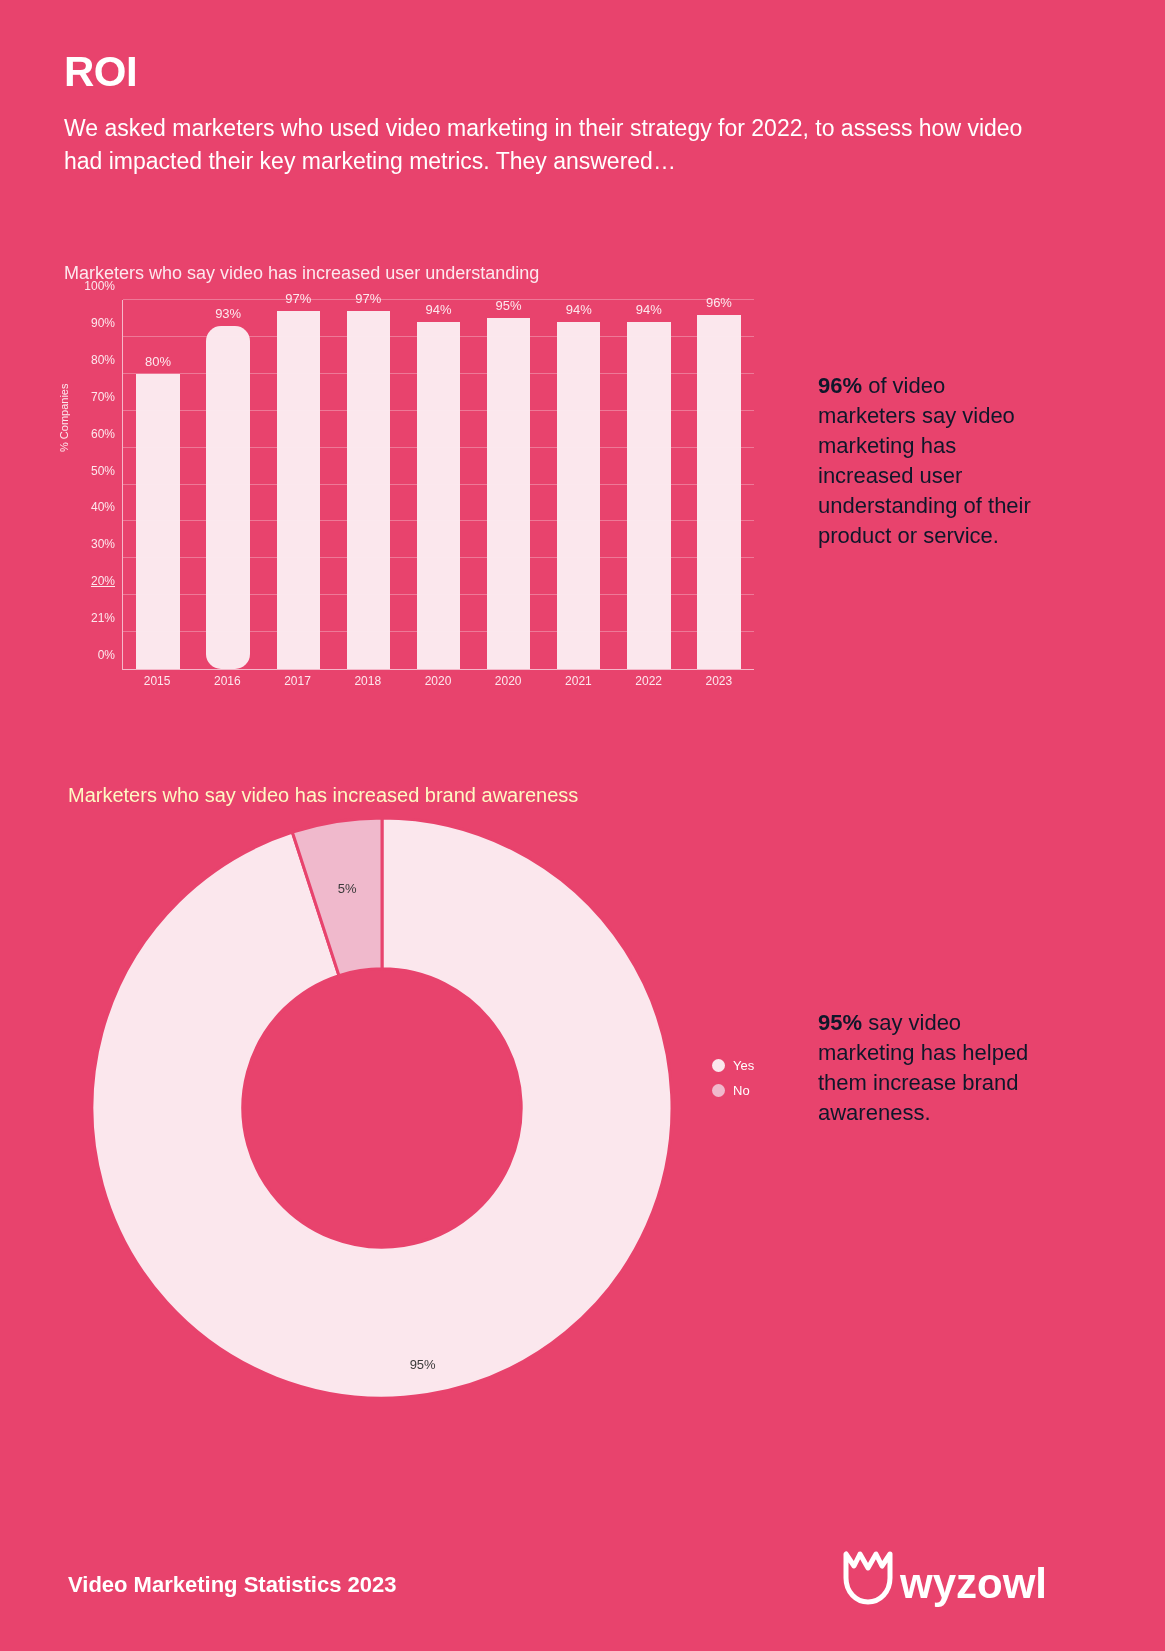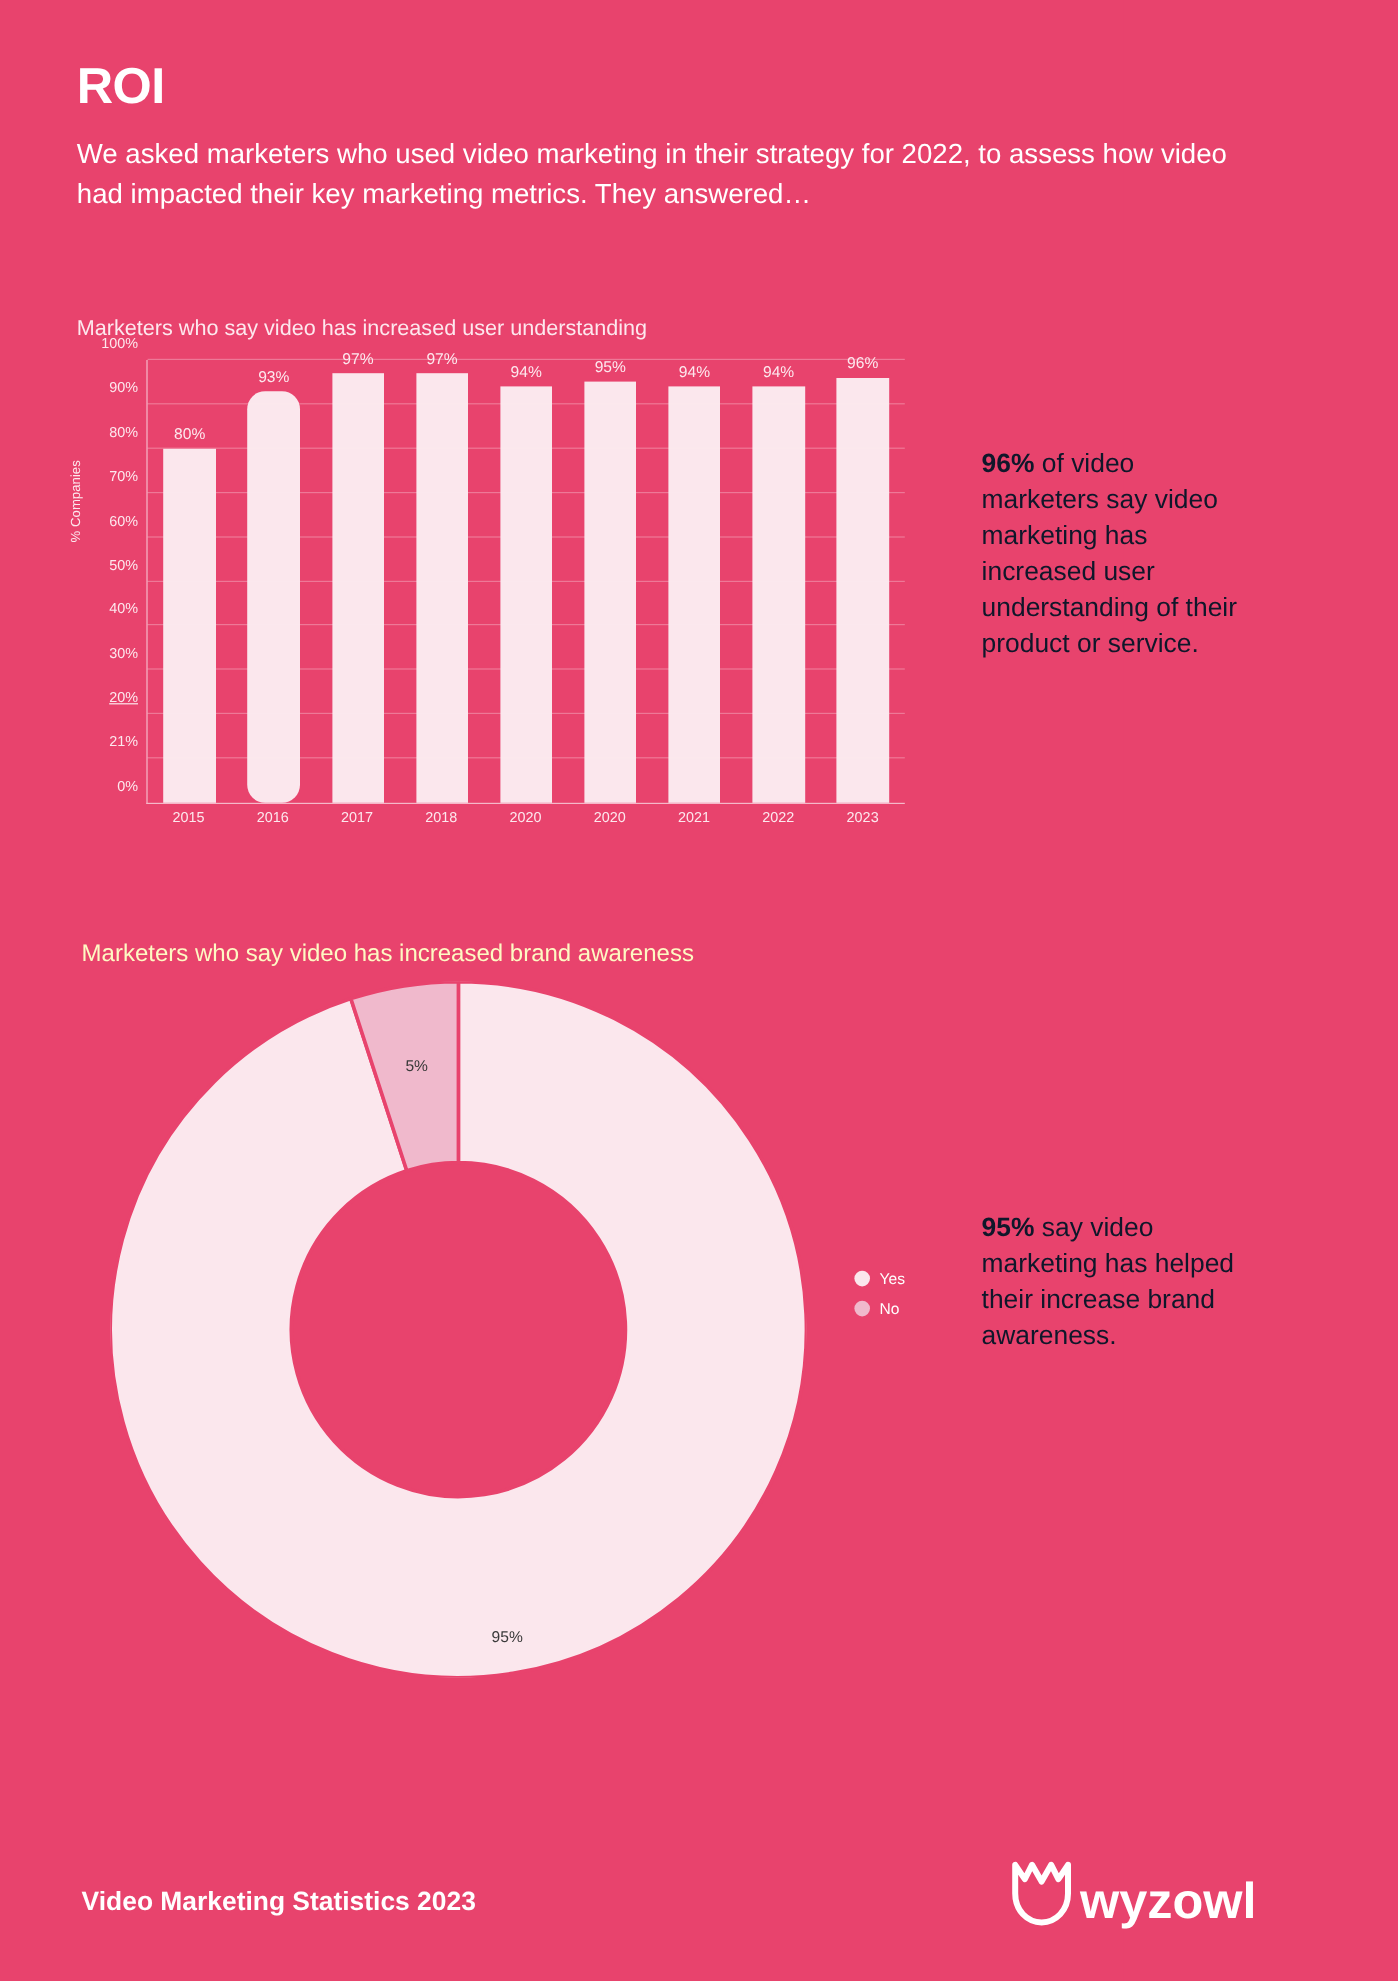--- a/index.html
+++ b/index.html
@@ -351,21 +351,21 @@
         <span class="legend-dot" style="background: rgb(251, 231, 237);"></span>
         <span class="legend-label">Yes</span>
       </div>
       <div class="legend-item">
         <span class="legend-dot" style="background: rgb(240, 185, 204);"></span>
         <span class="legend-label">No</span>
       </div>
     </div>
 
   <div class="callout" id="callout-donut">
-    <span class="lead">95%</span><span> say video marketing has helped their increase brand awareness.</span>
+    <span class="lead">95%</span><span> say video marketing has helped them increase brand awareness.</span>
   </div>
 
   <div class="footer-title">Video Marketing Statistics 2023</div>
 
   <div class="logo">
     <svg viewBox="0 0 216 62" width="216" height="62">
       <path d="M8 6 L8 30 C8 44 18 54 30 54 C42 54 52 44 52 30 L52 6 L44 18 L38 6 L30 20 L22 6 L16 18 Z" fill="none" stroke="#ffffff" stroke-width="5" stroke-linejoin="round"></path>
       <text x="62" y="50" font-family="Liberation Sans, sans-serif" font-size="42" font-weight="bold" fill="#ffffff">wyzowl</text>
     </svg>
   </div>

